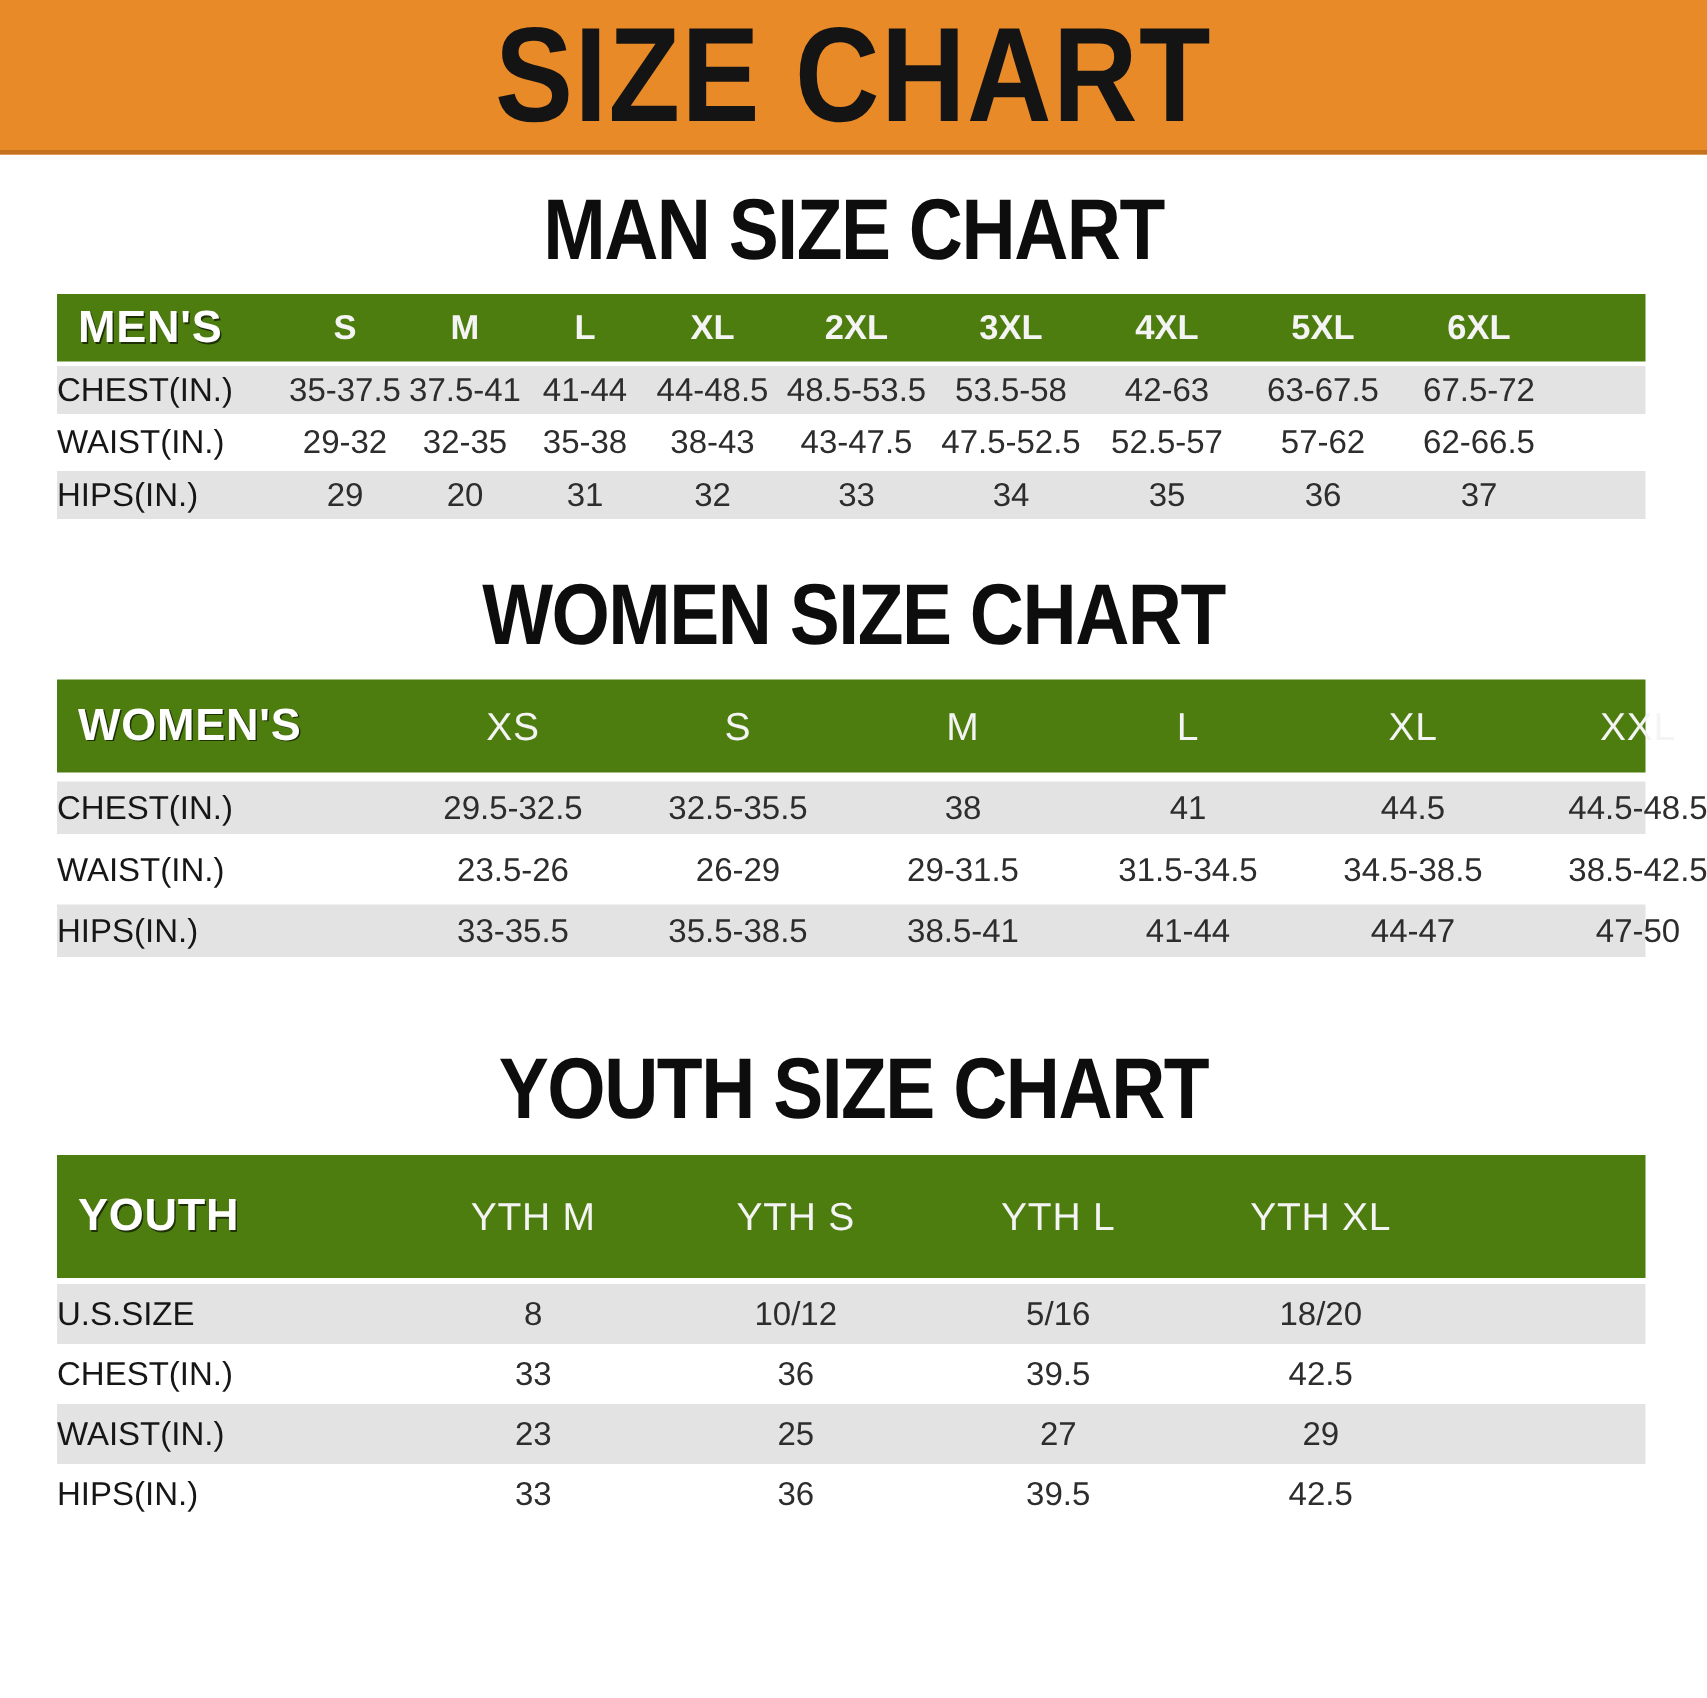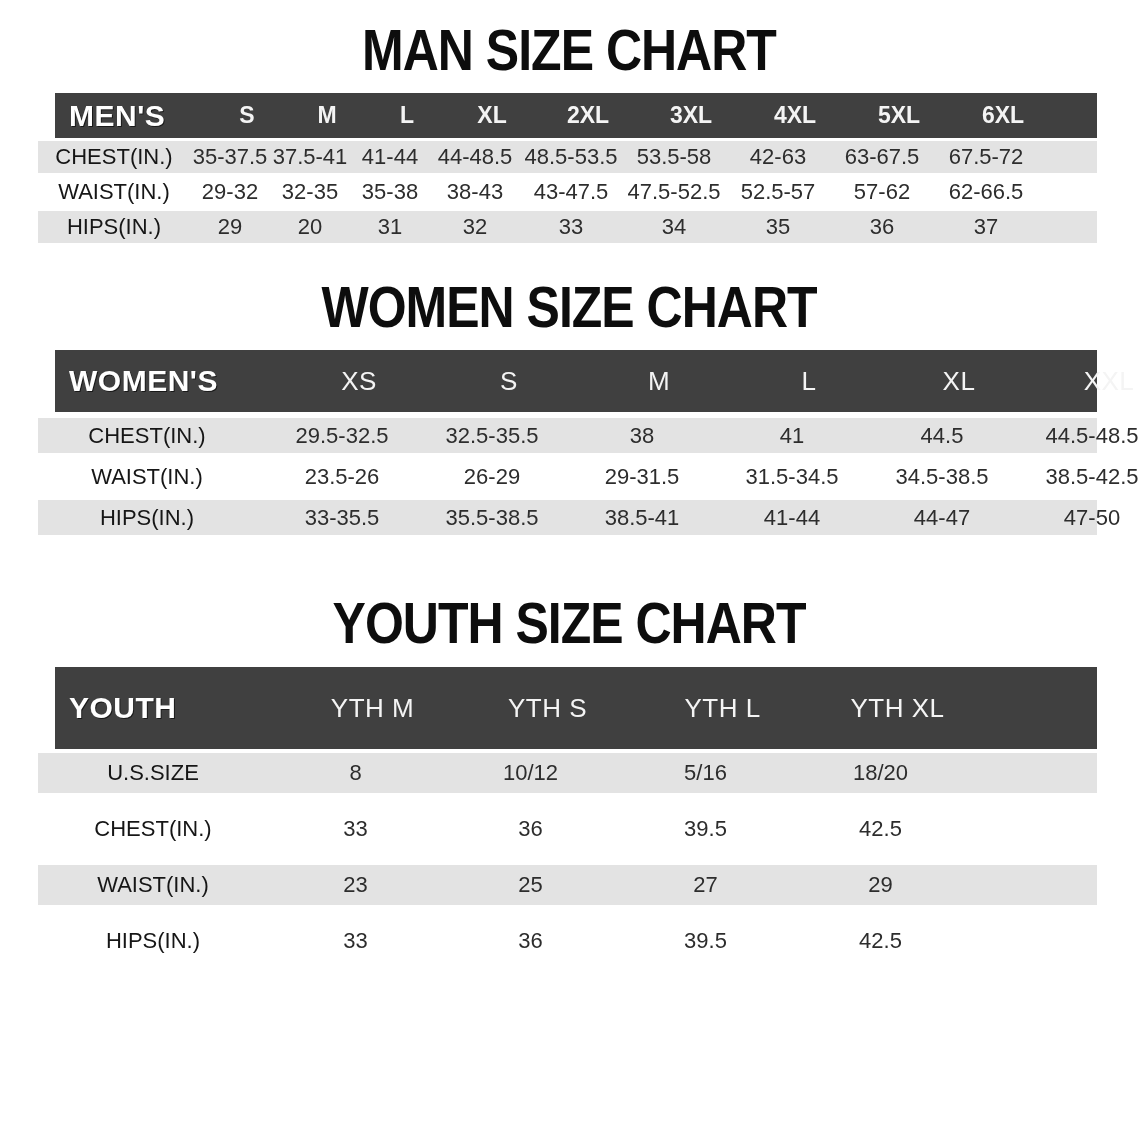--- a/index.html
+++ b/index.html
@@ -25,57 +25,60 @@
     margin:0; text-align:center; font-size:50px; font-weight:800;
     color:#0d0d0d; letter-spacing:-1px; line-height:52px;
     transform:scaleY(1.15); white-space:nowrap;
   }
   h2.h-man   { margin:24px 0 17px 0; }
   h2.h-women { margin:38px 0 17px 0; }
   h2.h-youth { margin:62px 0 18px 0; }
 
   
   .table { width:1059px; margin-left:38px; }
-  .thead { background:#404040; color:#ffffff; align-items:center;margin-left:17px; }
+  .thead { background:#4d7c0f; color:#ffffff; align-items:center; }
   .trow  { align-items:center; }
   .gray  { background:#E3E3E3; }
   .white { background:#ffffff; }
 
   .men-grid   { display:grid; grid-template-columns:152px 80px 80px 80px 90px 102px 104px 104px 104px 104px; }
   .women-grid { display:grid; grid-template-columns:218px 128px 128px 128px 128px 128px 128px;gap:22px; }
   .youth-grid { display:grid; grid-template-columns:230px 175px 175px 175px 175px; }
 
   .men-head   { height:45px; margin-bottom:3px; }
   .women-head { height:62px; margin-bottom:6px; }
   .youth-head { height:82px; margin-bottom:4px; }
 
   .men-row   { height:32px; margin-bottom:3px; }
   .women-row { height:35px; margin-bottom:6px; }
-  .youth-row { height:40px; margin-bottom:16px; }
+  .youth-row { height:40px; margin-bottom:0; }
 
   .group-label {
     font-weight:bold; font-size:30px; padding-left:14px; color:#fff;
     letter-spacing:0.5px; text-shadow:1px 1px 0 rgba(0,0,0,0.6); white-space:nowrap;
   }
   .size-h  { text-align:center; font-size:23px; font-weight:bold; color:#f4f4f4; }
   .size-h.lg { font-size:26px; font-weight:normal; letter-spacing:0.5px; }
-  .rlabel  { text-align:center; font-size:22px; color:#161616; white-space:nowrap; }
+  .rlabel  { font-size:22px; color:#161616; white-space:nowrap; }
   .val     { text-align:center; font-size:22px; color:#2d2d2d; white-space:nowrap; }
 
   
   .disclaimer {
     margin:30px 0 0 40px; font-size:27px; line-height:40px;
     color:#B0281F; letter-spacing:-0.2px; white-space:nowrap;
   }
 </style>
 </head>
 <body>
 
 <div class="page">
 
+  <header class="banner">
+    <h1>SIZE CHART</h1>
+  </header>
 
   <h2 class="section-heading h-man">MAN SIZE CHART</h2>
 
   <section class="table">
     <div class="thead men-grid men-head">
       <div class="group-label">MEN'S</div>
       <div class="size-h">S</div>
       <div class="size-h">M</div>
       <div class="size-h">L</div>
       <div class="size-h">XL</div>

